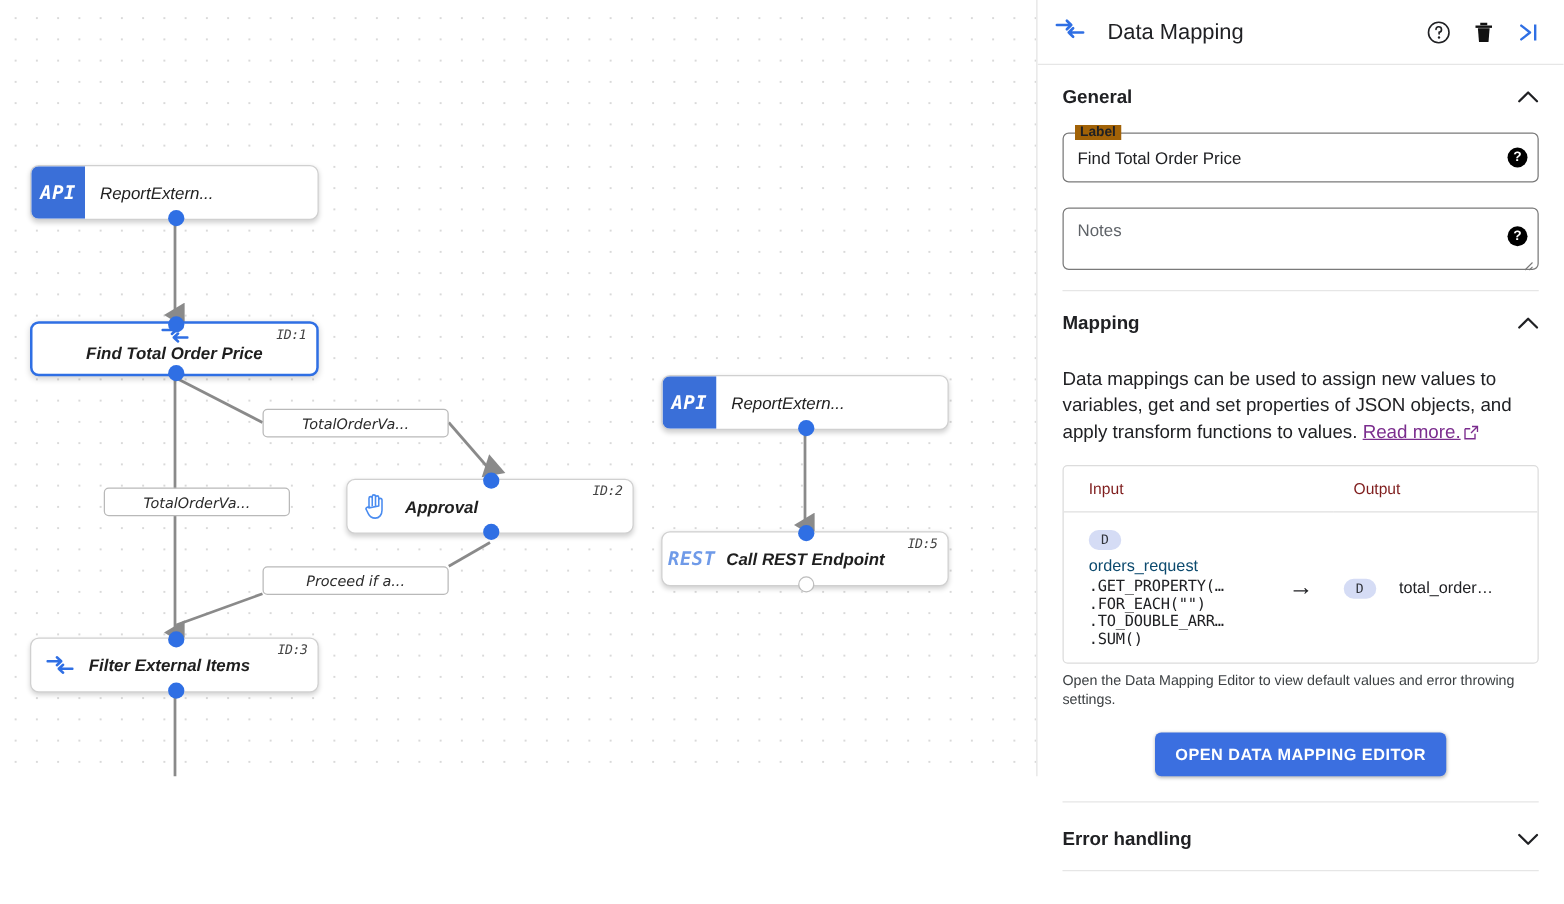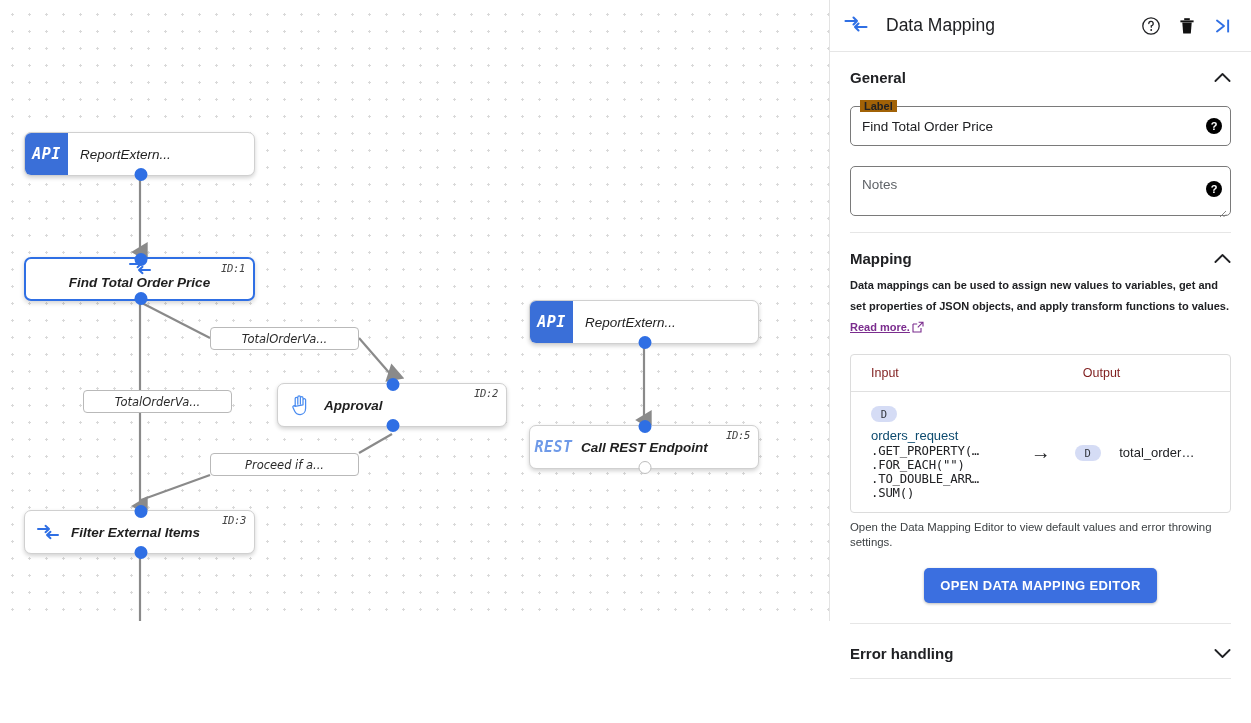--- a/index.html
+++ b/index.html
@@ -153,22 +153,22 @@
     font-size: 11px; font-weight: 700;
     display: flex; align-items: center; justify-content: center;
     flex: none; cursor: pointer;
   }
   .resize-grip {
     position: absolute; right: 3px; bottom: 2px;
     width: 9px; height: 9px; cursor: nwse-resize;
   }
 
   .desc {
-    margin-top: 8px;
-    font-size: 11px; line-height: 21px; color: #202124; font-weight: bold;
+    margin-top: 26px;
+    font-size: 15px; line-height: 21px; color: #202124;
   }
   .readmore { color: #7b2d8e; text-decoration: underline; cursor: pointer; }
   .ext-ico { display:inline-block; vertical-align: -2px; margin-left: 2px; }
 
   table.map {
     width: 100%; margin-top: 14px;
     border: 1px solid #dcdcdc; border-radius: 4px;
     border-collapse: separate; border-spacing: 0;
     overflow: hidden;
   }

